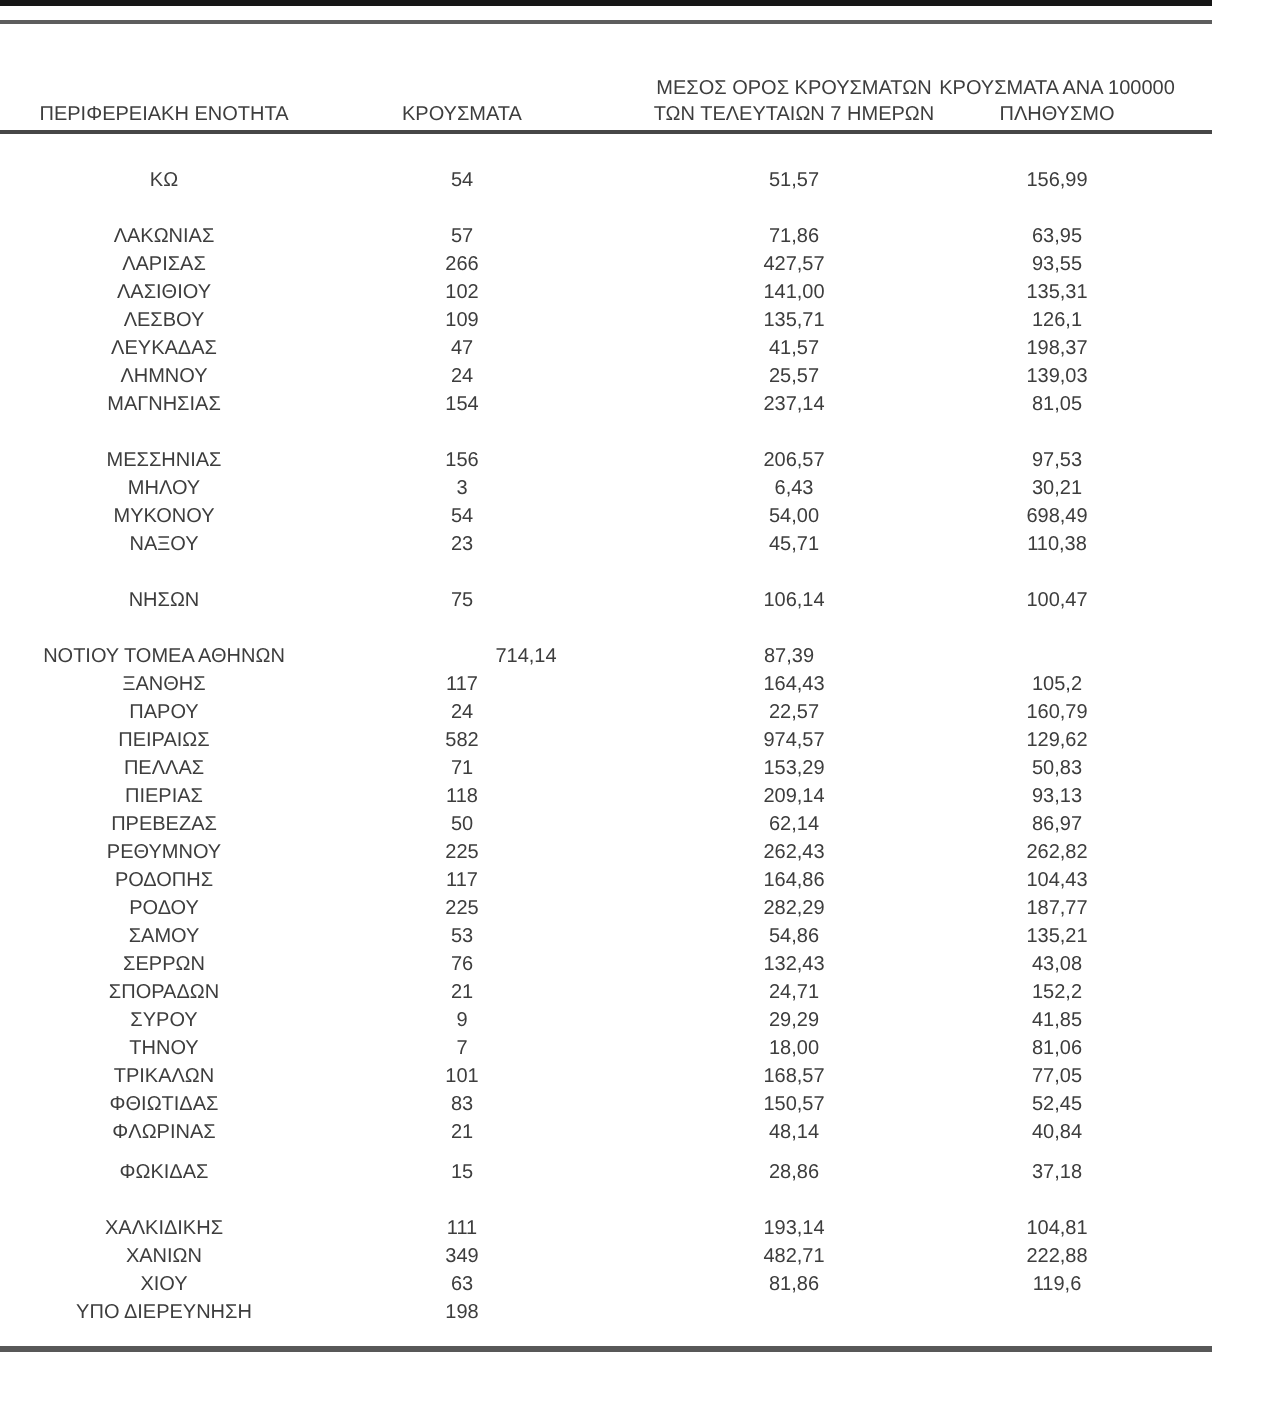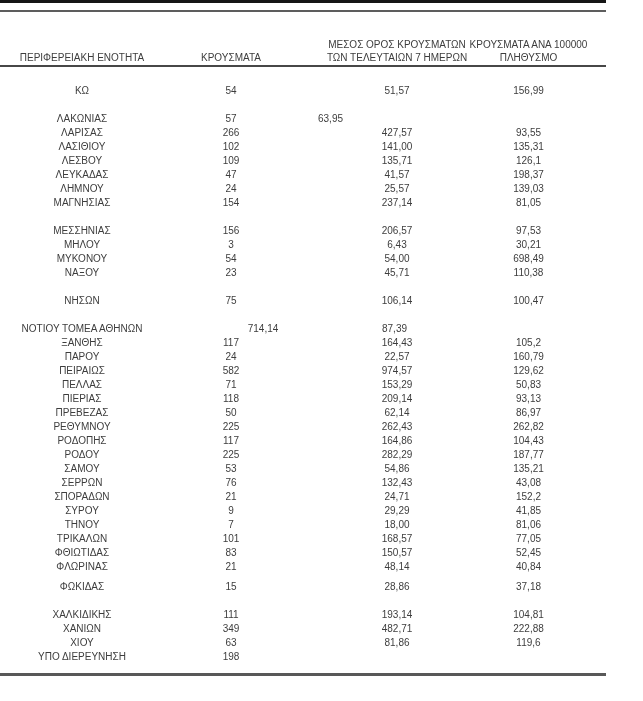--- a/index.html
+++ b/index.html
@@ -84,20 +84,23 @@
         </div>
       </div>
       <div class="spacer-full"></div>
       <div class="row">
         <div class="col c1">
           <span>ΛΑΚΩΝΙΑΣ</span>
         </div>
         <div class="col c2">
           <span>57</span>
         </div>
+        <div class="col c3">
+          <span>71,86</span>
+        </div>
         <div class="col c4">
           <span>63,95</span>
         </div>
       </div>
       <div class="row">
         <div class="col c1">
           <span>ΛΑΡΙΣΑΣ</span>
         </div>
         <div class="col c2">
           <span>266</span>

